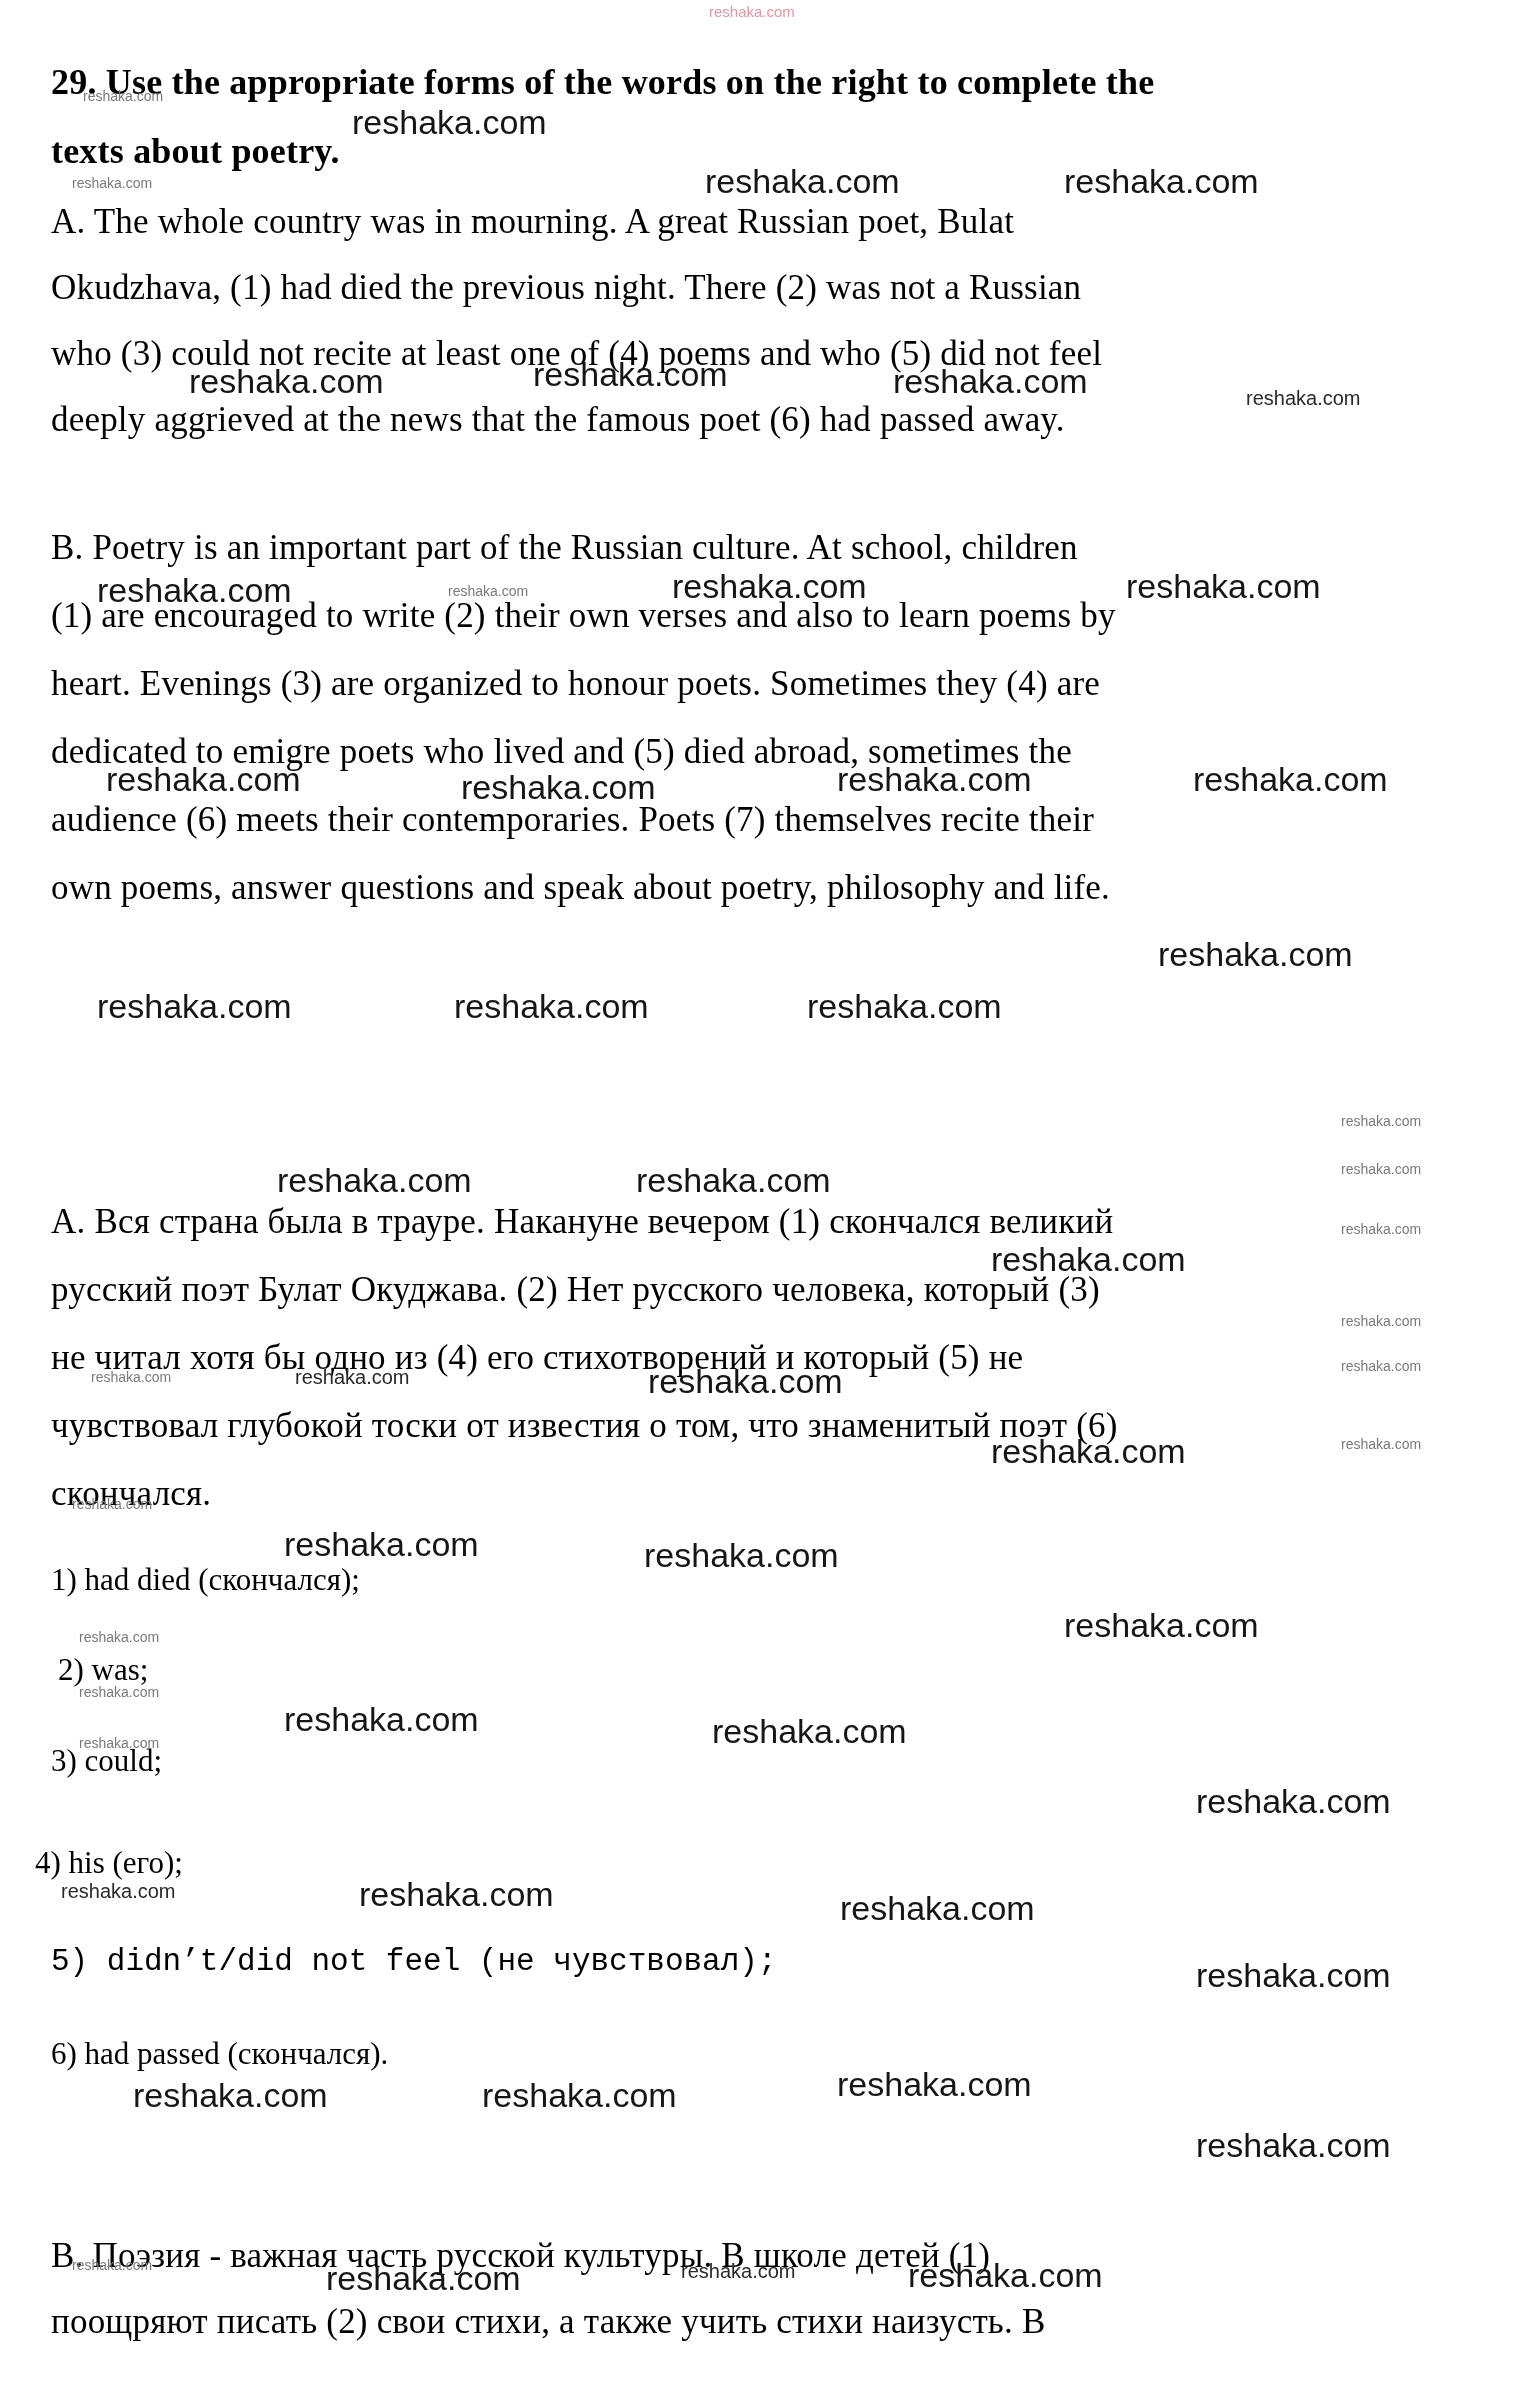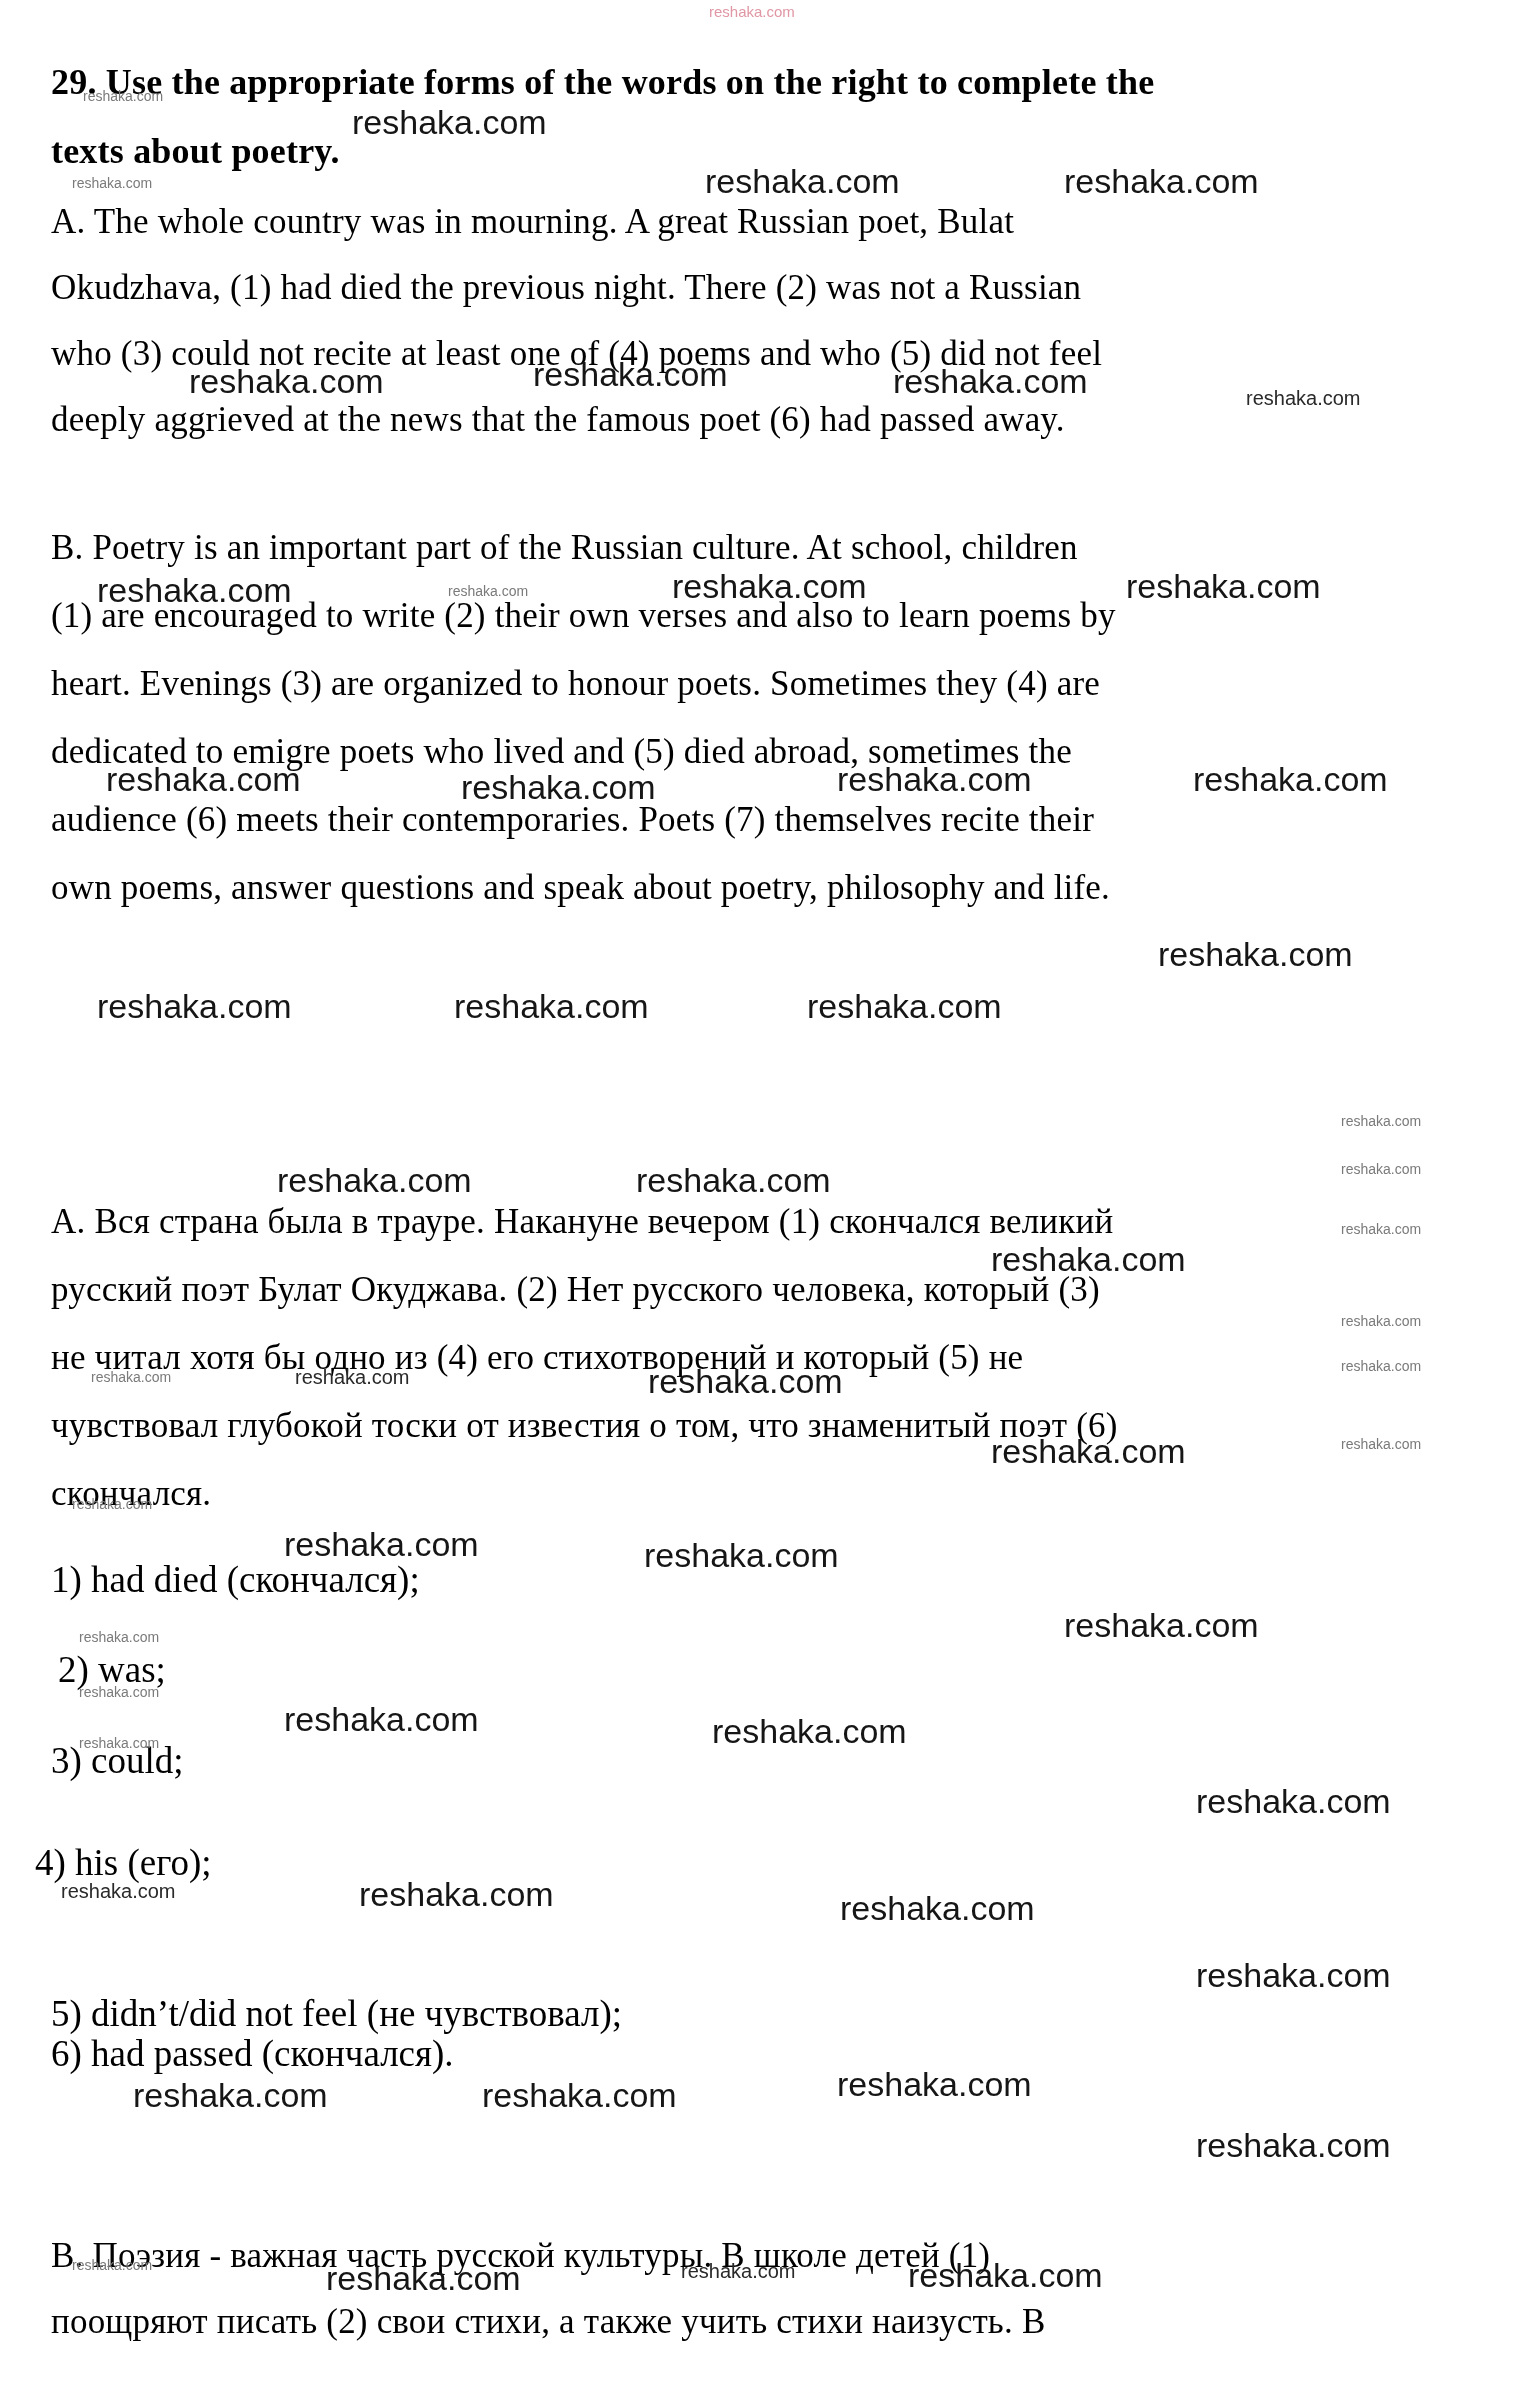--- a/index.html
+++ b/index.html
@@ -25,21 +25,21 @@
     letter-spacing: 0.2px;
   }
   .title {
     font-weight: bold;
     font-size: 36px;
     line-height: 69px;
   }
   .answer {
     position: absolute;
     white-space: nowrap;
-    font-size: 37px;
+    font-size: 31px;
     line-height: 47px;
   }
   .wm {
     position: absolute;
     font-family: "Liberation Sans", sans-serif;
     color: #161616;
     white-space: nowrap;
   }
   .wm.lg { font-size: 34px; }
   .wm.md { font-size: 20px; color: #2a2a2a; }
@@ -70,21 +70,21 @@
   <div class="text-block" style="left:51px; top:1188px; line-height:68px;">А. Вся страна была в трауре. Накануне вечером (1) скончался великий
 русский поэт Булат Окуджава. (2) Нет русского человека, который (3)
 не читал хотя бы одно из (4) его стихотворений и который (5) не
 чувствовал глубокой тоски от известия о том, что знаменитый поэт (6)
 скончался.</div>
 
   <div class="answer" style="left:51px; top:1556px;">1) had died (скончался);</div>
   <div class="answer" style="left:51px; top:1646px;margin-left:7px;">2) was;</div>
   <div class="answer" style="left:51px; top:1737px;">3) could;</div>
   <div class="answer" style="left:35px; top:1839px;">4) his (его);</div>
-  <div class="answer" style="left:51px; top:1990px;">5) didn’t/did not feel (не чувствовал);</div>
+  <div class="answer" style="left:51px; top:1938px;font-family:Liberation Mono, monospace;">5) didn’t/did not feel (не чувствовал);</div>
   <div class="answer" style="left:51px; top:2030px;">6) had passed (скончался).</div>
 
   <div class="text-block" style="left:51px; top:2223px;">В. Поэзия - важная часть русской культуры. В школе детей (1)
 поощряют писать (2) свои стихи, а также учить стихи наизусть. В</div>
 
   <div class="wm pink" style="left:709px; top:3.1px;">reshaka.com</div>
   <div class="wm sm" style="left:83px; top:88px;">reshaka.com</div>
   <div class="wm lg" style="left:352px; top:103px;">reshaka.com</div>
   <div class="wm sm" style="left:72px; top:175px;">reshaka.com</div>
   <div class="wm lg" style="left:705px; top:162px;">reshaka.com</div>

